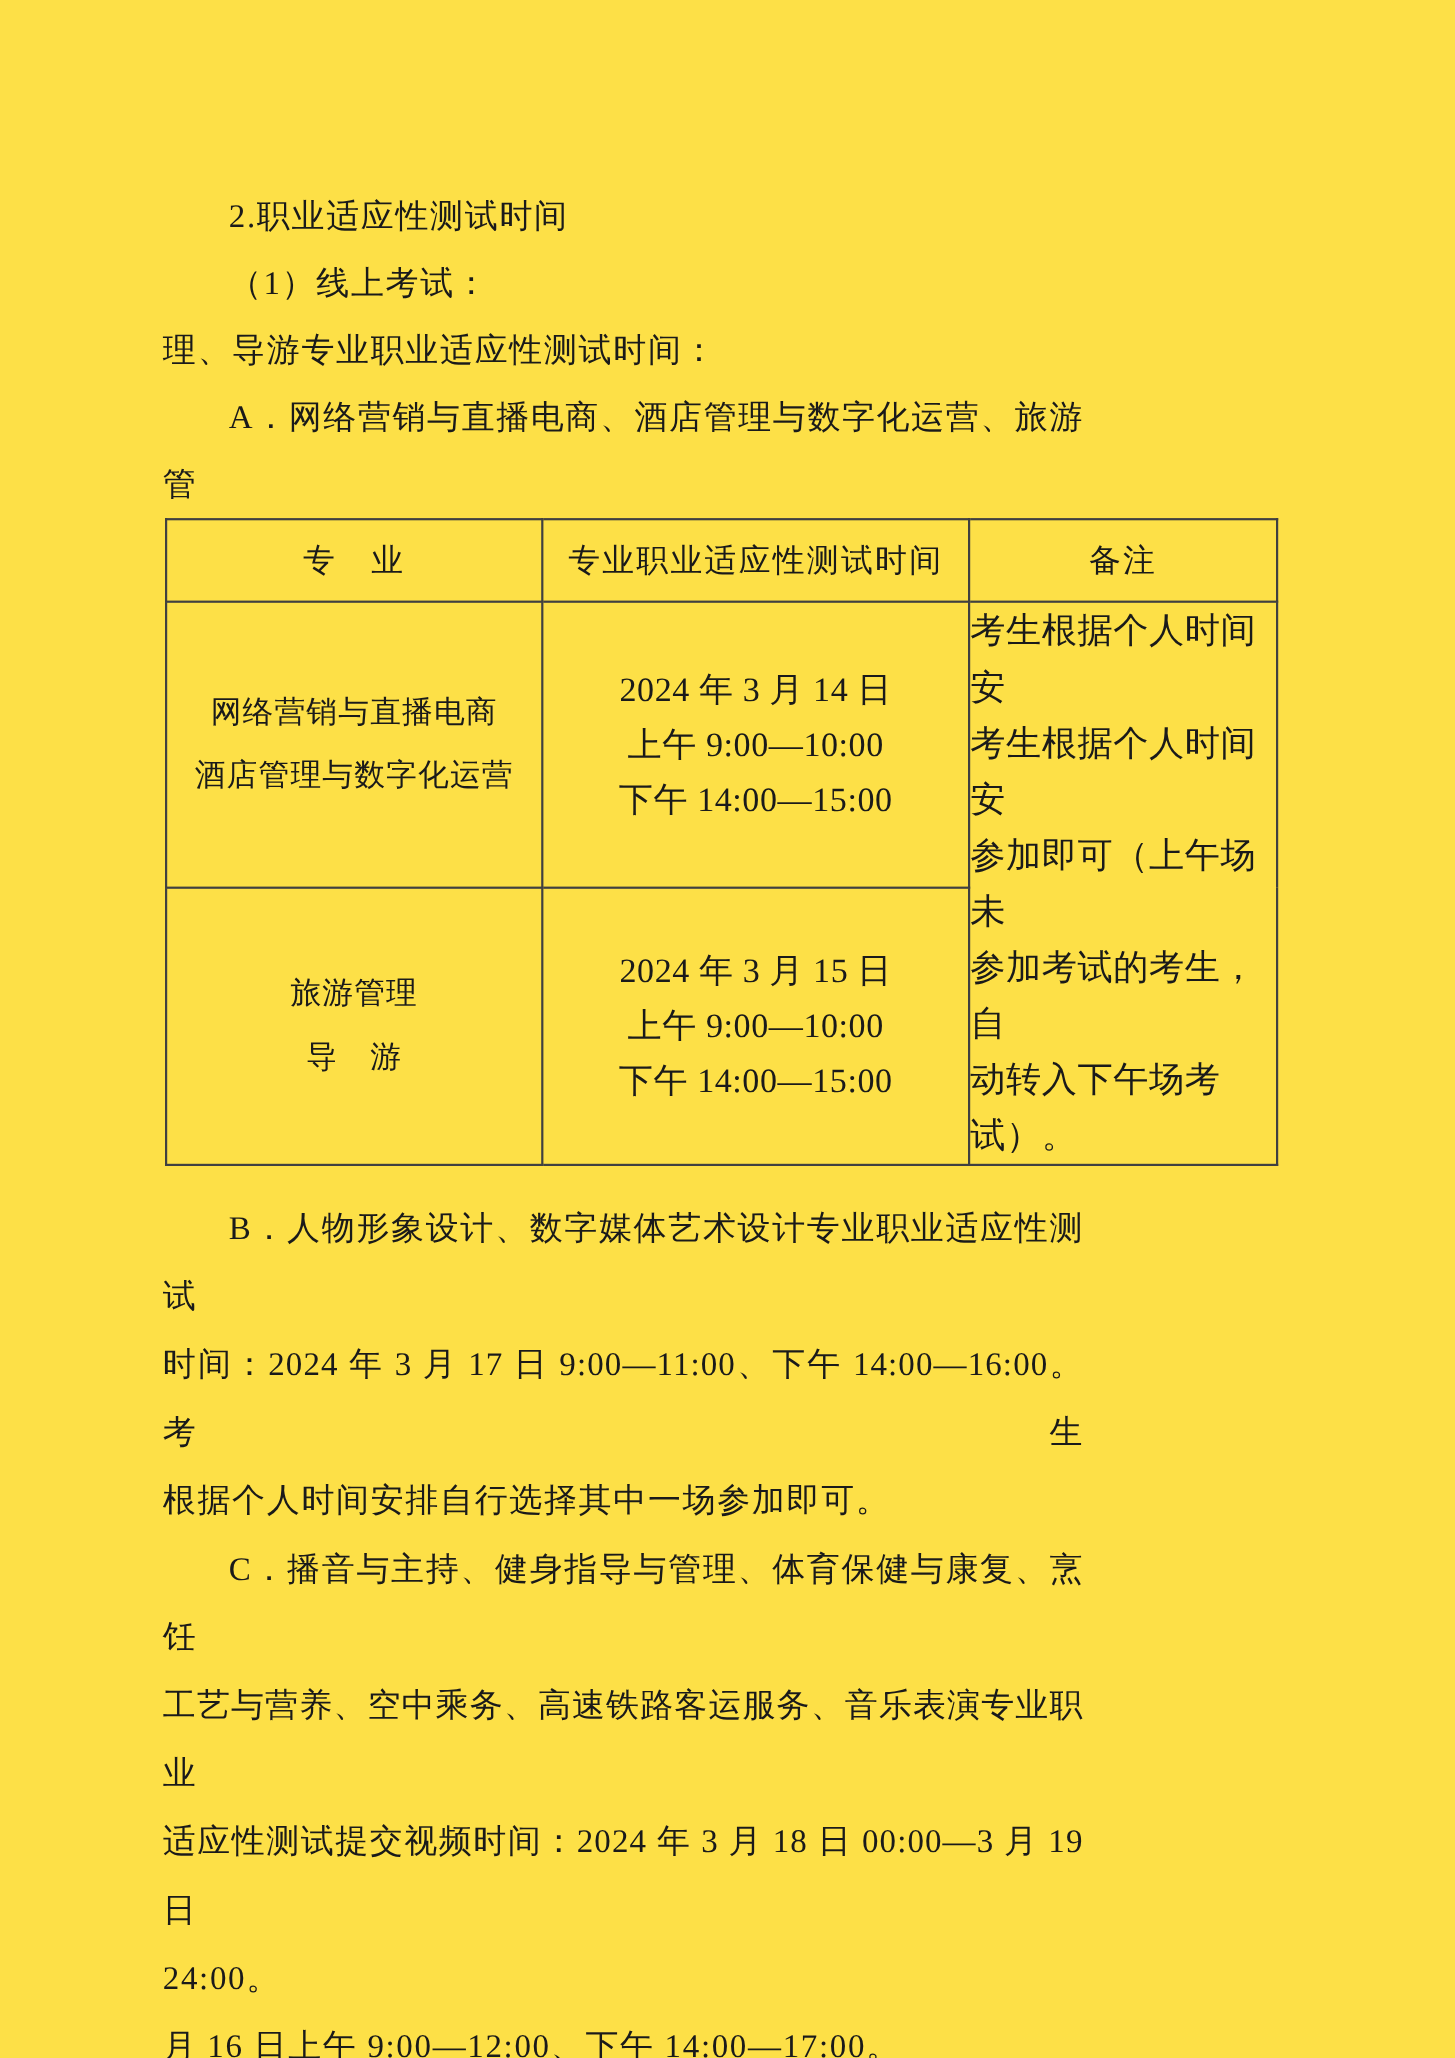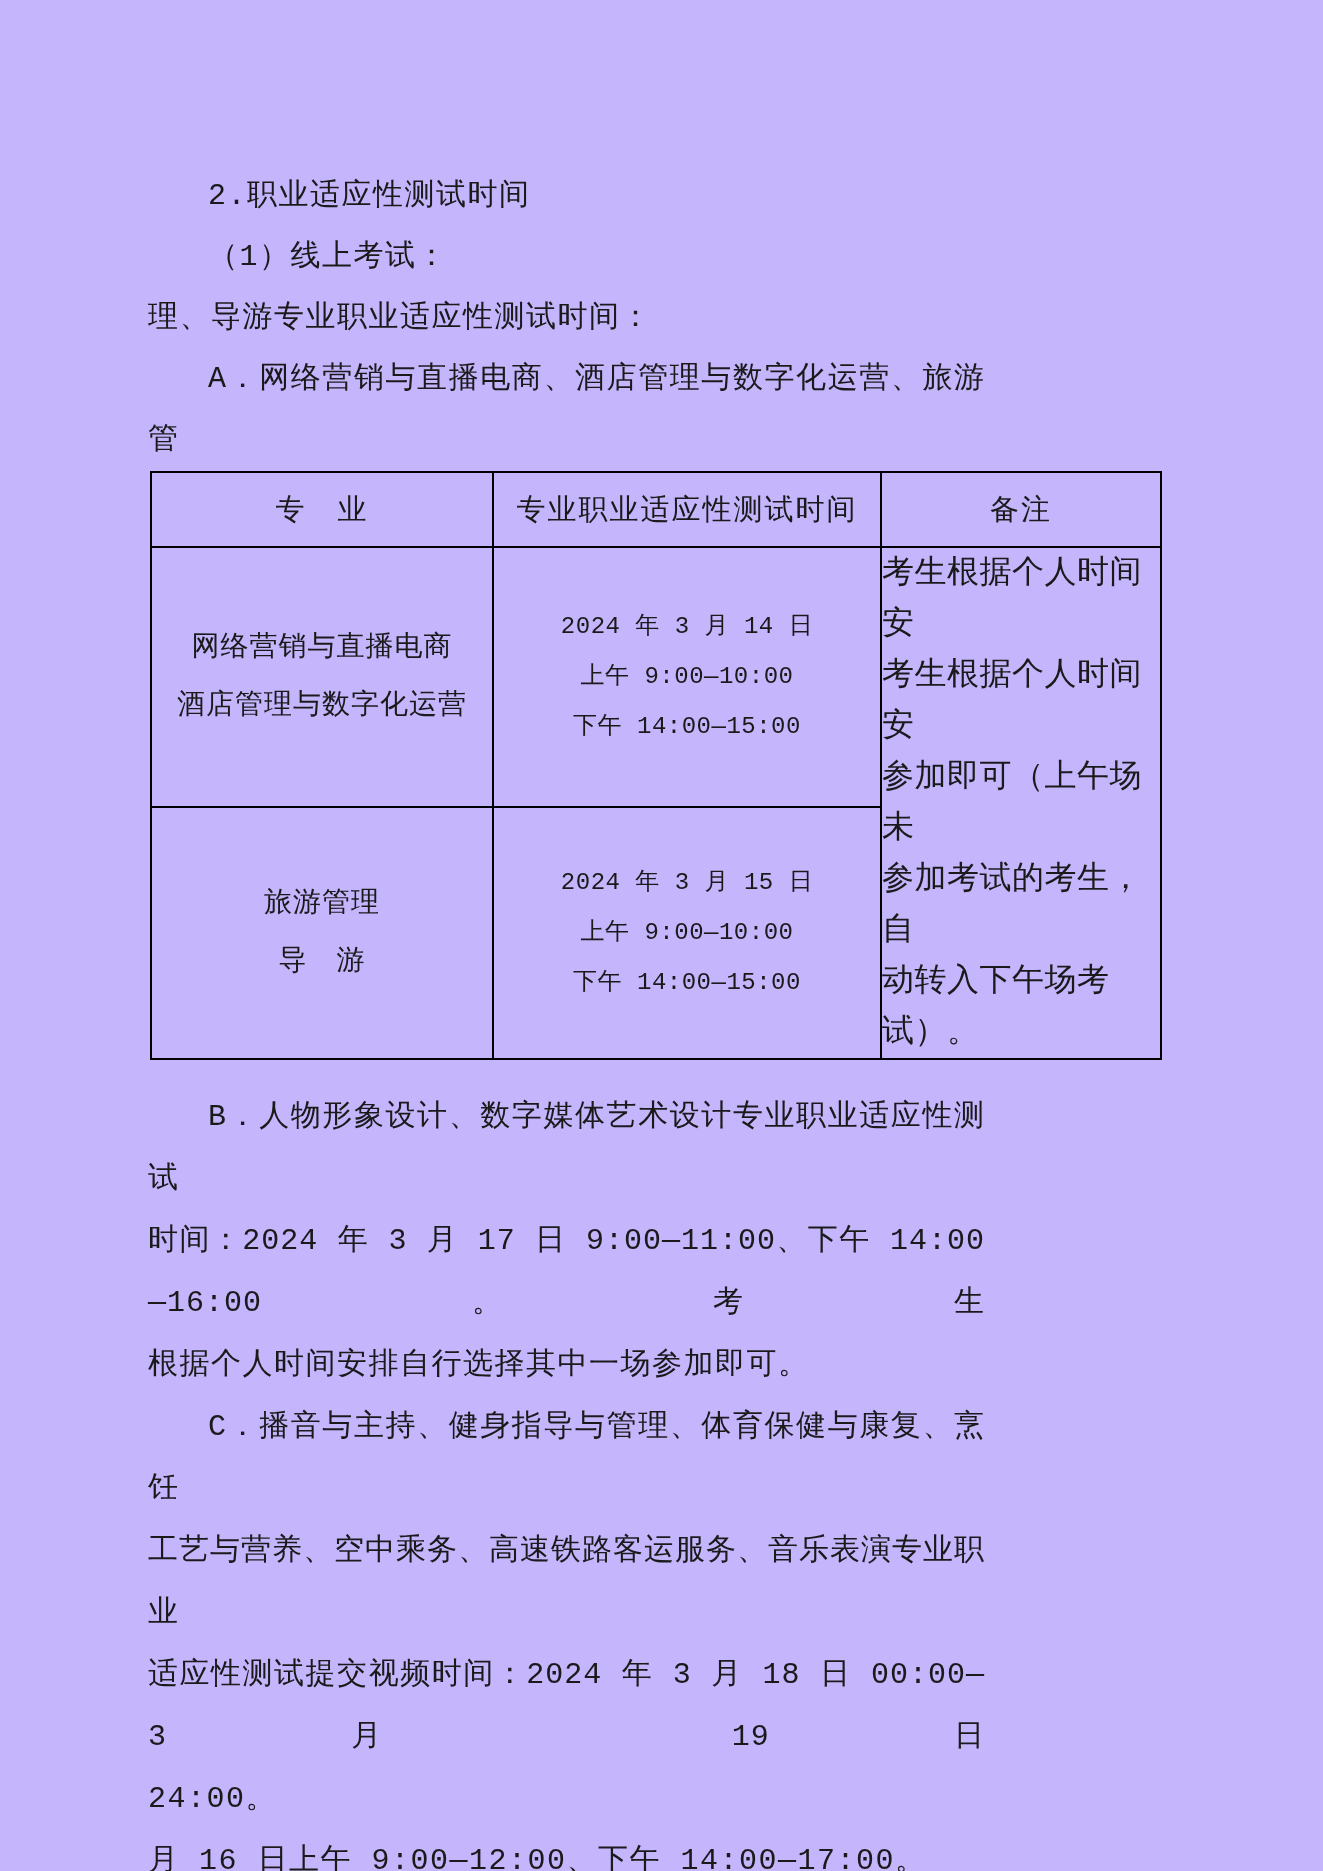--- a/index.html
+++ b/index.html
@@ -1,47 +1,47 @@
 <!DOCTYPE html>
 <html><head>
 <meta charset="utf-8">
 <style>
   html,body { margin:0; padding:0; background:#ffffff; }
   .page {
     position:relative;
     width:1323px; height:1871px;
-    background:#c4b5fd;
-    font-family:Liberation Mono, monospace;
+    background:#fde047;
+    font-family:Liberation Serif, serif;
     color:#1a1a1a;
     overflow:hidden;
   }
   .content { position:absolute; left:148px; top:166px; width:837px; }
 
   .line { font-size:30px; line-height:61px; letter-spacing:1.5px; white-space:nowrap; }
   .sec2 .line { line-height:62px; }
   .indent { text-indent:60px; }
   .fill { white-space:normal; text-align:justify; text-align-last:justify; letter-spacing:1px; }
 
   table.exam {
     border-collapse:collapse;
     table-layout:fixed;
     width:1010px;
     margin:0 0 0 2px;
   }
-  table.exam th, table.exam td { border:2px solid #000000; padding:0; }
+  table.exam th, table.exam td { border:2px solid #404040; padding:0; }
   table.exam th {
     font-weight:normal; font-size:29px; text-align:center; vertical-align:middle;
     letter-spacing:2px;
   }
   tr.hrow { height:75px; }
   tr.r1 { height:200px; }
   tr.r2 { height:194px; }
   td.major-cell { text-align:center; vertical-align:middle; font-size:28px; }
   td.major-cell div { line-height:58px; letter-spacing:1px; }
-  td.time-cell { text-align:center; vertical-align:middle; font-size:24px;border-radius:14px; }
+  td.time-cell { text-align:center; vertical-align:middle; font-size:31px;border-radius:14px; }
   td.time-cell div { line-height:50px; letter-spacing:0.5px; }
   td.remark-cell { vertical-align:top; font-size:32px; padding:8px 8px 0 16px; }
   td.remark-cell div { line-height:51px; letter-spacing:0.5px; }
   .sec2 { margin-top:26px; }
 </style>
 </head>
 <body>
 
 <div class="page">
   <div class="content">

